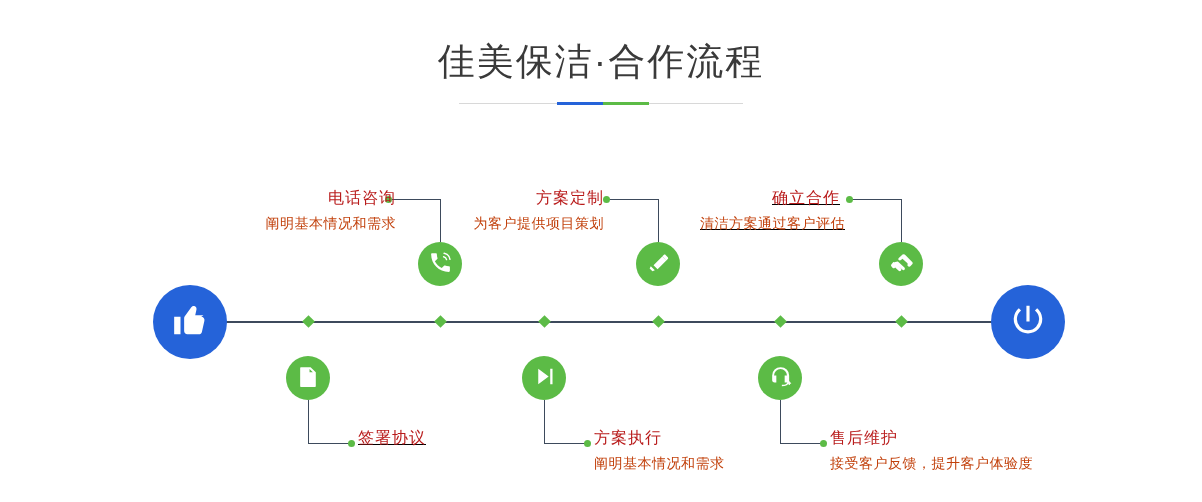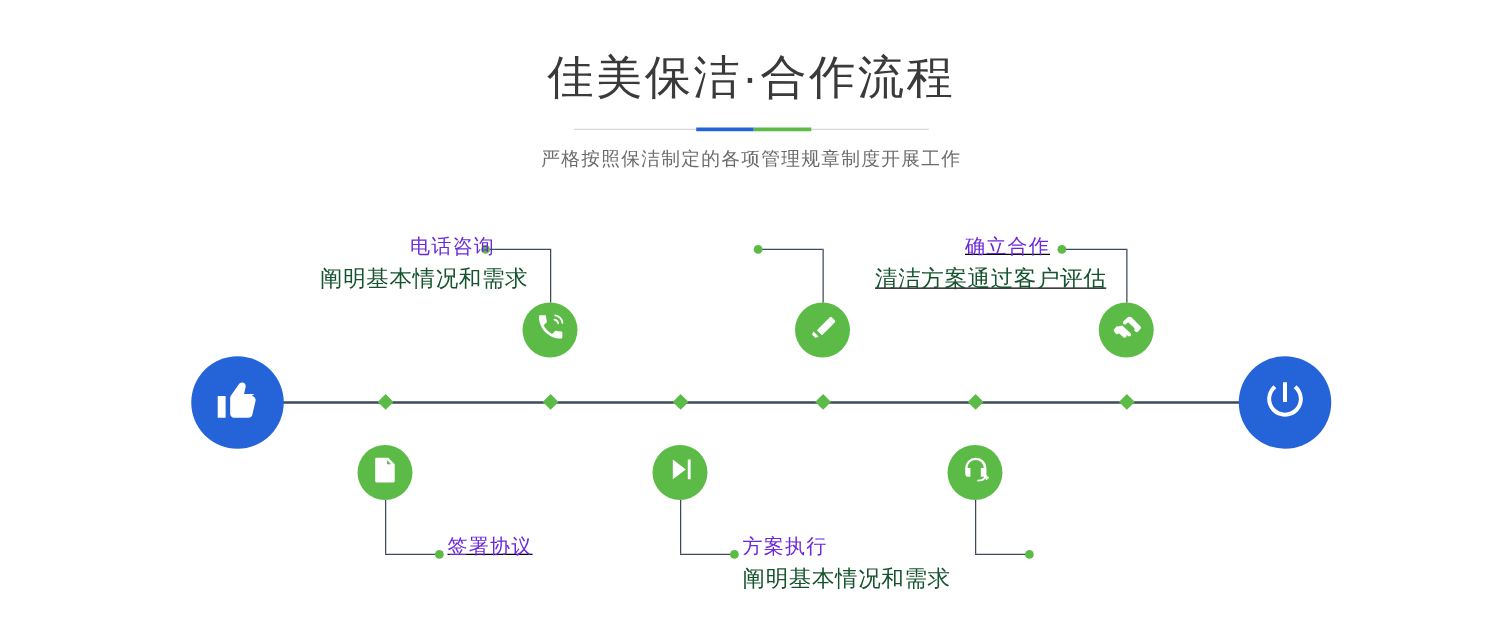--- a/index.html
+++ b/index.html
@@ -83,47 +83,46 @@
     width:7px;height:7px;border-radius:50%;
     background:#5cbb46;
   }
 
   .label{
     position:absolute;
     white-space:nowrap;
   }
   .label .l-title{
     font-size:16px;
-    color:#6d28d9;
+    color:#b91c1c;
     letter-spacing:1px;
     line-height:20px;
   }
   .label .l-desc{
-    font-size:18px;
-    color:#14532d;
+    font-size:14px;
+    color:#c2410c;
     letter-spacing:0.5px;
     line-height:20px;
     margin-top:5px;
   }
   .label.up{text-align:left;}
   .label.down{text-align:left;}
 </style>
 </head>
 <body>
 
 <div class="page">
 
   <div class="header">
     <div class="title">佳美保洁·合作流程</div>
     <div class="rule-wrap">
       <div class="rule-base"></div>
       <div class="rule-blue"></div>
       <div class="rule-green"></div>
     </div>
-    <div class="subtitle">严格按照保洁制定的各项管理规章制度开展工作</div>
   </div>
 
   <div class="timeline">
 
     <div class="axis"></div>
 
     <div class="endcap left">
       <span>
         <svg viewBox="0 0 24 24">
             <path d="M2 10h4v11H2zM20.5 9h-5.2l.8-3.6c.2-1-.4-2-1.4-2.2-.8-.2-1.6.2-2 .9L8.6 9.8c-.2.3-.3.7-.3 1.1V19c0 1.1.9 2 2 2h7.3c.9 0 1.7-.6 1.9-1.5l1.6-7c.3-1.3-.7-2.5-2-2.5z"></path>
@@ -165,20 +164,24 @@
     <div class="circle" style="left:636px;top:242px;">
       <span>
         <svg viewBox="0 0 24 24">
             <path d="M3.5 17.8L6.2 20.5l2.3-1.1-3.9-3.9-1.1 2.3zM7.2 14.6l3.9 3.9 8.4-8.4-3.9-3.9-8.4 8.4zM17 4.8l-1.3 1.3 3.9 3.9 1.3-1.3c.5-.5.5-1.3 0-1.8l-2.1-2.1c-.5-.5-1.3-.5-1.8 0z"></path>
           </svg>
       </span>
     </div>
     <div class="stem" style="left:658px;top:199px;height:43px;"></div>
     <div class="arm" style="left:608px;top:199px;width:50px;"></div>
     <div class="arrow-dot" style="left:603px;top:196px;"></div>
+    <div class="label up" style="left:464px;top:188px;width:140px;text-align:right;">
+      <div class="l-title">方案定制</div>
+      <div class="l-desc">为客户提供项目策划</div>
+    </div>
 
     <div class="circle" style="left:879px;top:242px;">
       <span>
         <svg viewBox="0 0 24 24">
             <path d="M12 5.2L9.4 7.6c-.6.6-.6 1.5 0 2.1.6.6 1.5.6 2.1 0l1.4-1.3 4.6 4.2c.6.5.6 1.4.1 2l-.1.1 1.2 1.1c.5.5 1.3.4 1.8-.1l2-2.3c.4-.5.4-1.2 0-1.7L15.9 5c-1-1.1-2.8-1.1-3.9.2zM4.2 11.6l-2 2.3c-.4.5-.4 1.2 0 1.7l1.4 1.6c.5.5 1.3.6 1.8.1l.5-.4 3.4 3.1c.6.5 1.5.5 2-.1l.2-.2c.5-.6.5-1.5-.1-2l-2.7-2.5 4.2 3.8c.6.5 1.5.5 2-.1.5-.6.5-1.5-.1-2L8.5 11 5.9 11.5c-.6.2-1.2.2-1.7.1z"></path>
           </svg>
       </span>
     </div>
     <div class="stem" style="left:901px;top:199px;height:43px;"></div>
     <div class="arm" style="left:851px;top:199px;width:50px;"></div>
@@ -221,15 +224,19 @@
       <span>
         <svg viewBox="0 0 24 24">
             <path d="M12 3a8 8 0 0 0-8 8v4.5c0 1.2 1 2.2 2.2 2.2H8V11H5.8A6.2 6.2 0 0 1 18.2 11H16v6.7h1.8c.3 0 .6-.1.8-.2-.4 1.3-1.6 2.2-3 2.3l-2.3.1v1.4l2.4-.1c2.6-.1 4.6-2.2 4.6-4.8V11a8 8 0 0 0-8-8z"></path>
             <path d="M19.2 18.4h2.4M20.4 17.2v2.4" stroke="#ffffff" stroke-width="1.3" stroke-linecap="round"></path>
           </svg>
       </span>
     </div>
     <div class="stem" style="left:780px;top:400px;height:43px;"></div>
     <div class="arm" style="left:780px;top:443px;width:42px;"></div>
     <div class="arrow-dot" style="left:820px;top:440px;"></div>
+    <div class="label down" style="left:830px;top:428px;">
+      <div class="l-title">售后维护</div>
+      <div class="l-desc">接受客户反馈，提升客户体验度</div>
+    </div>
 
   </div>
 </div>
 
 </body></html>

